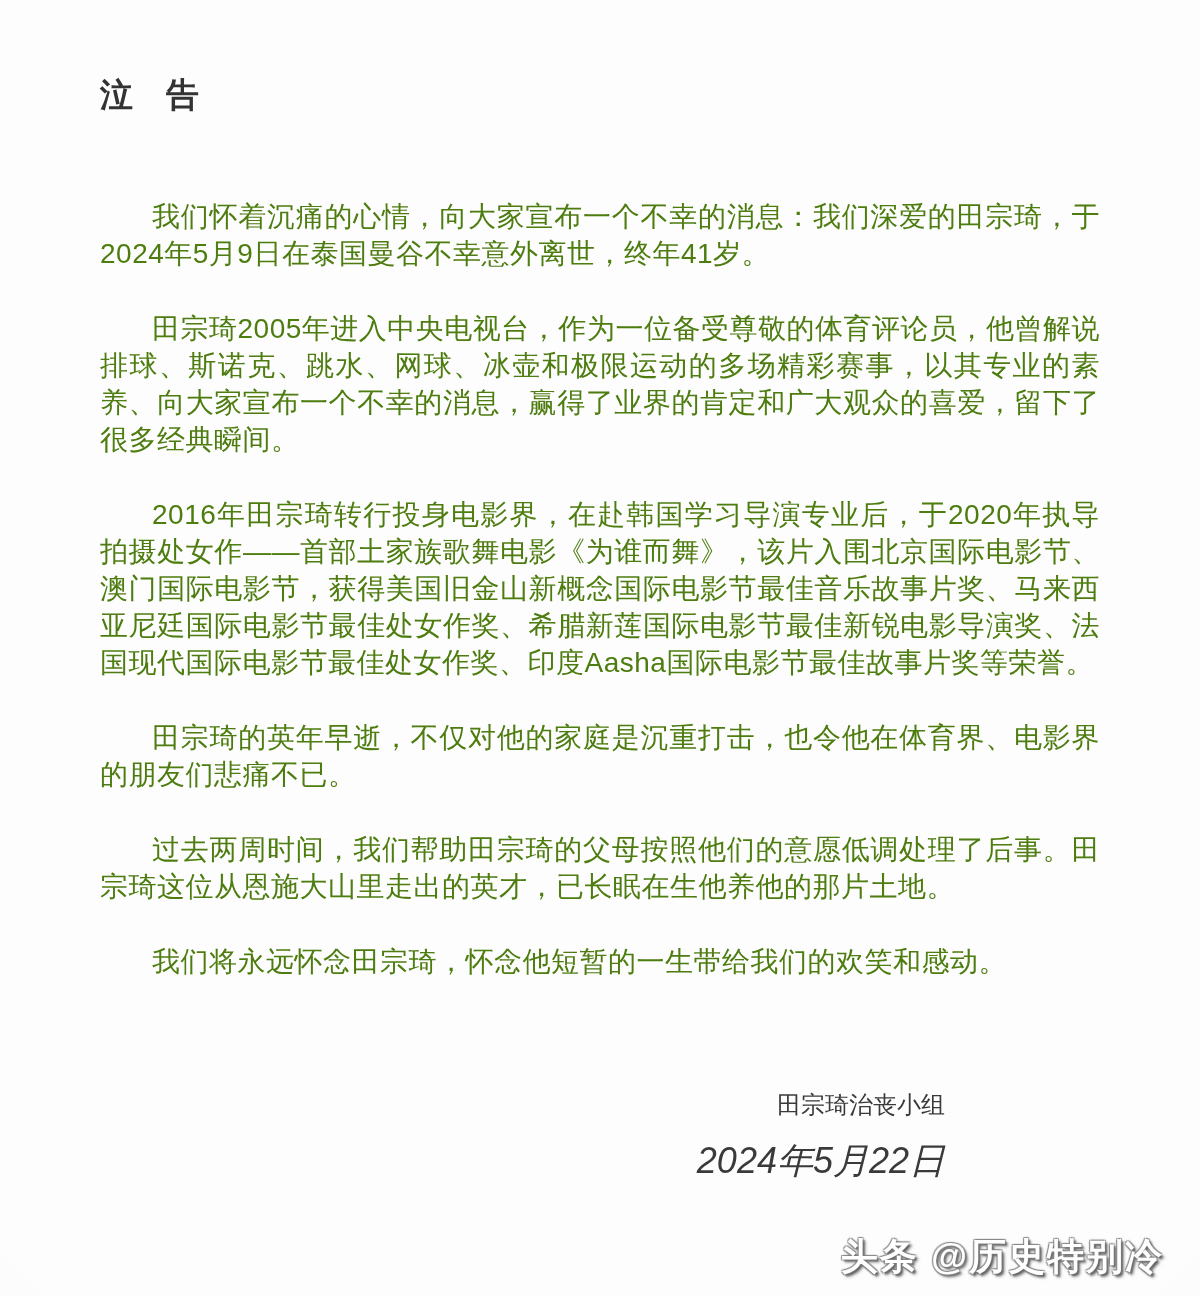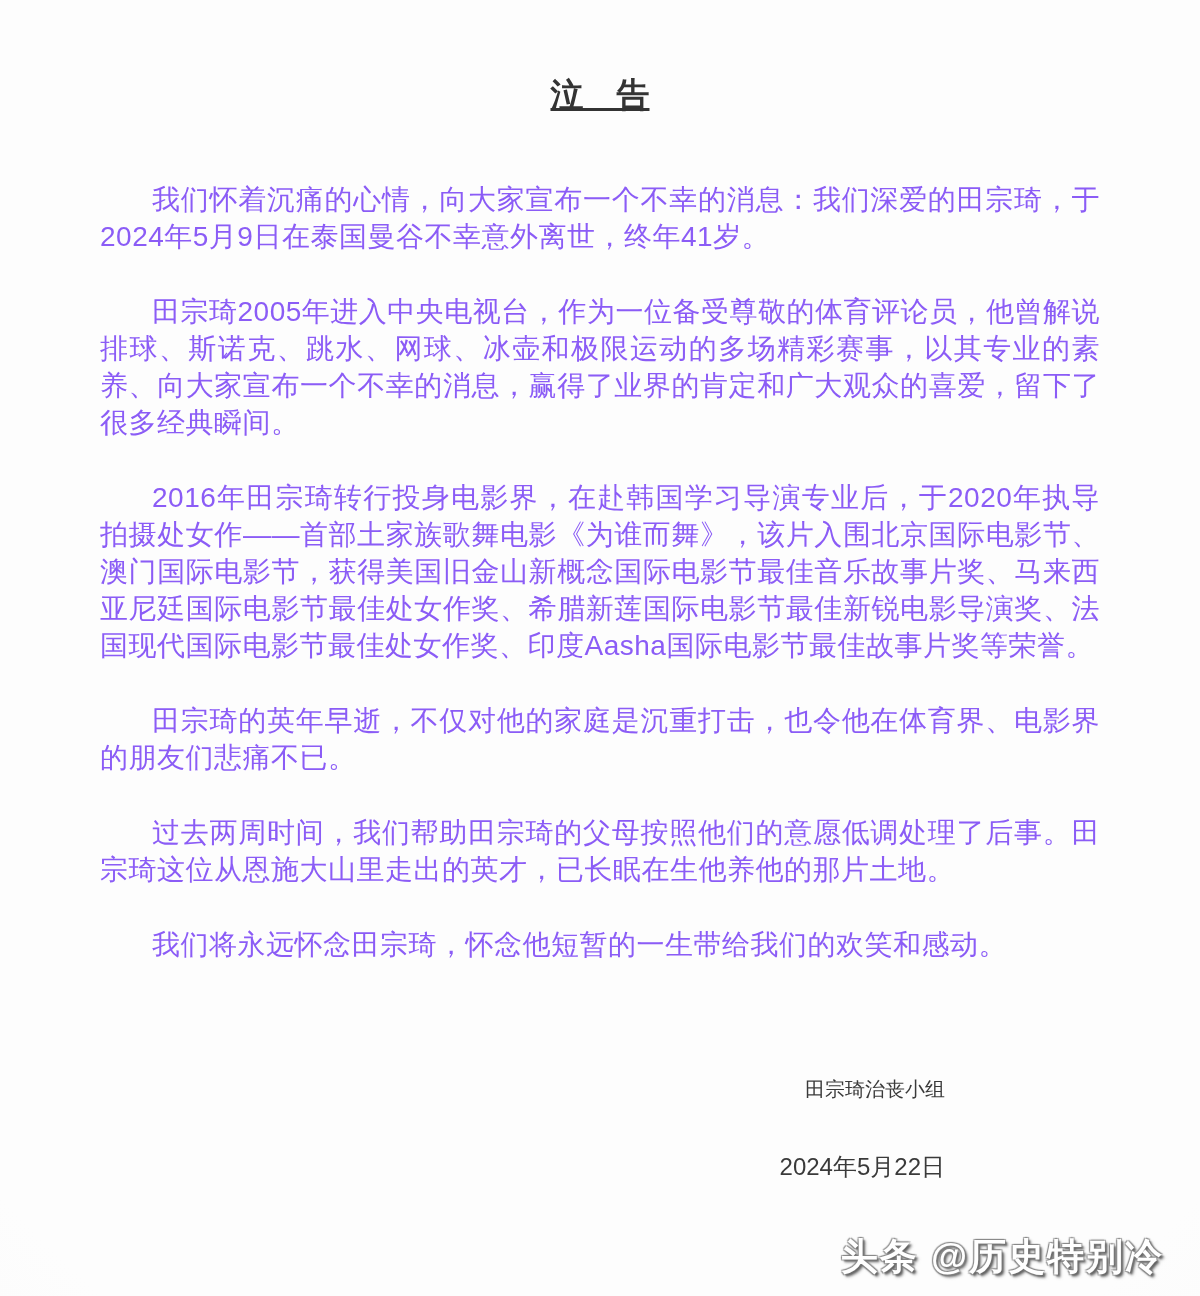--- a/index.html
+++ b/index.html
@@ -15,52 +15,53 @@
     background: radial-gradient(125% 125% at 50% 45%, #fdfdfd 55%, #f8f8f8 80%, #ebebeb 100%);
   }
   .doc {
     position: relative;
     width: 1000px;
     margin: 0 auto;
     padding-top: 72px;
     color: #3a3a3a;
   }
   .title {
-    margin: 0 0 63px 0;
-    text-align: center;
+    margin: 0 0 80px 0;
+    text-align: left;
     font-size: 33px;
     font-weight: bold;
     line-height: 46px;
     color: #333333;
-    text-decoration: underline;
   }
   .body-text p {
     margin: 0 0 38px 0;
     font-size: 28px;
     line-height: 37px;
     text-indent: 52px;
     text-align: justify;
     letter-spacing: 0.5px;
-    color: #8b5cf6;
+    color: #4d7c0f;
   }
   .sign-block {
     margin-top: 108px;
     text-align: right;
     padding-right: 155px;
   }
   .sign-block .signature {
-    font-size: 20px;
-    line-height: 37px;
-    color: #3a3a3a;
-  }
-  .sign-block .doc-date {
-    margin-top: 40px;
     font-size: 24px;
     line-height: 37px;
     color: #3a3a3a;
+    font-family: Liberation Mono, monospace;
+  }
+  .sign-block .doc-date {
+    margin-top: 17px;
+    font-size: 36px;
+    line-height: 37px;
+    color: #3a3a3a;
+    font-style: italic;
   }
   .watermark {
     position: absolute;
     top: 1232px;
     right: 36px;
     font-size: 37px;
     font-weight: bold;
     letter-spacing: 2px;
     color: #ffffff;
     text-shadow:

